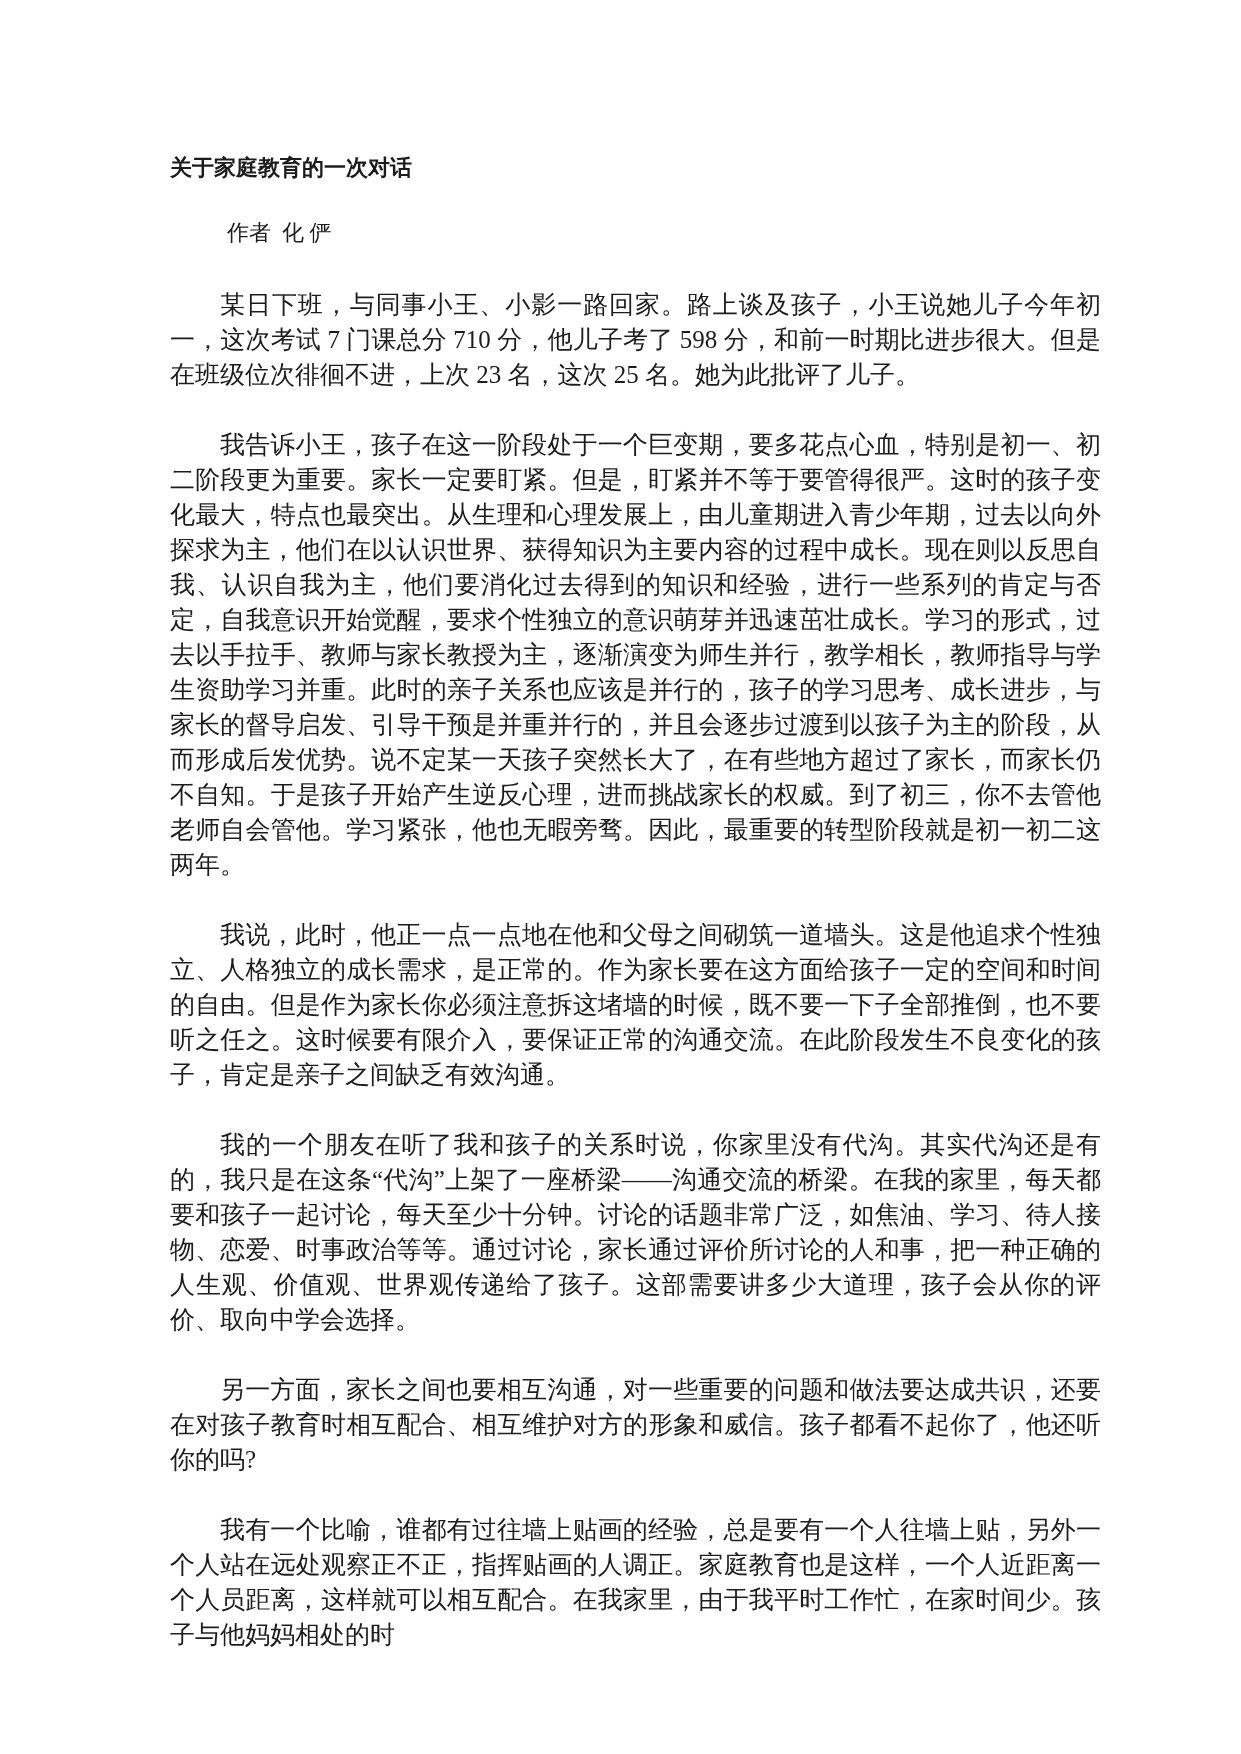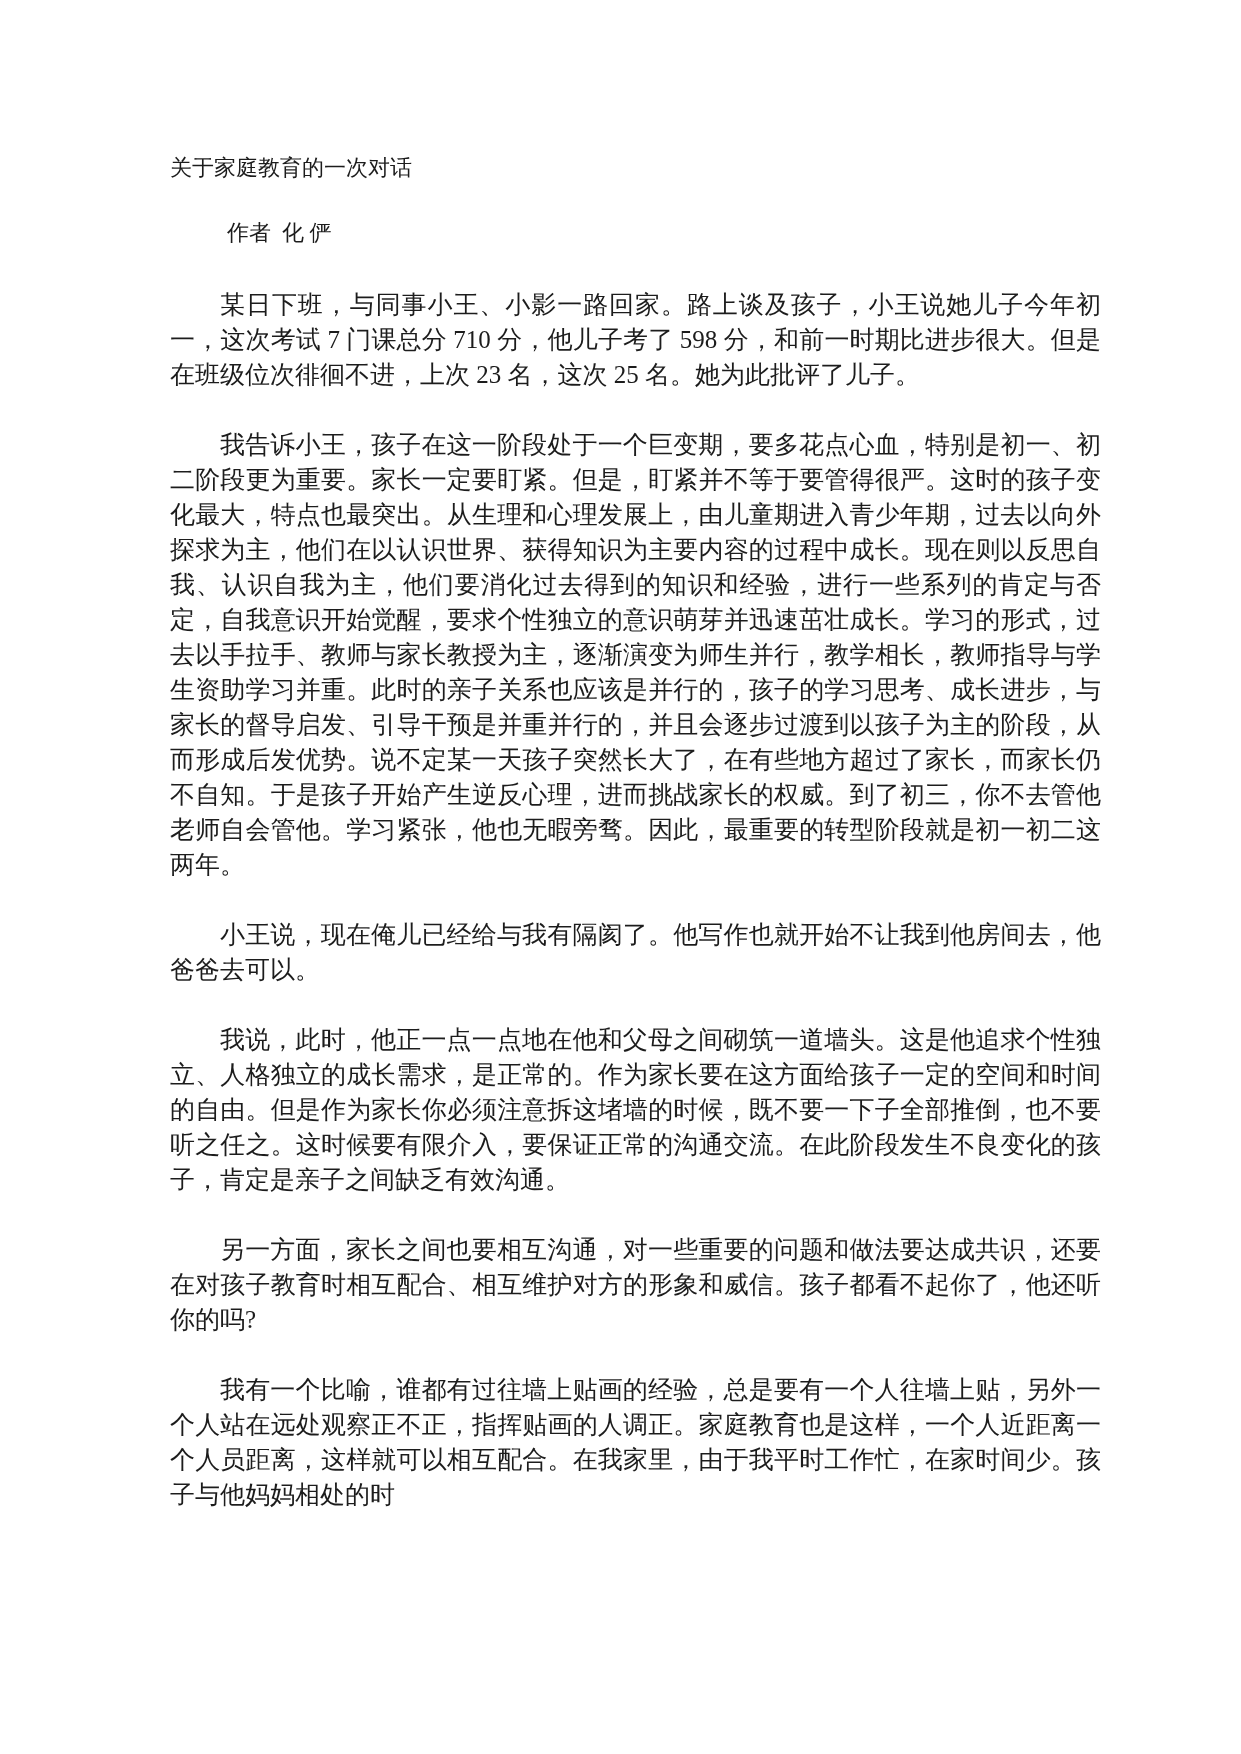--- a/index.html
+++ b/index.html
@@ -13,21 +13,21 @@
     height: 1754px;
     background: #ffffff;
     box-sizing: border-box;
     padding: 150px 140px 0 170px;
     overflow: hidden;
     font-family: "Liberation Serif", "DejaVu Serif", serif;
     color: #1c1c1c;
   }
   .doc-title {
     font-size: 22px;
-    font-weight: normal;
+    font-weight: bold;
     line-height: 35px;
     margin: 0 0 30px 0;
   }
   .author-line {
     font-size: 22px;
     line-height: 35px;
     margin: 14px 0 37px 0;
     text-indent: 57px;
     white-space: pre-wrap;
   }
@@ -41,17 +41,17 @@
   }
 </style>
 </head>
 <body>
 
 <div class="page">
   <h1 class="doc-title">关于家庭教育的一次对话</h1>
   <p class="author-line">作者  化 俨</p>
   <p class="para">某日下班，与同事小王、小影一路回家。路上谈及孩子，小王说她儿子今年初一，这次考试 7 门课总分 710 分，他儿子考了 598 分，和前一时期比进步很大。但是在班级位次徘徊不进，上次 23 名，这次 25 名。她为此批评了儿子。</p>
   <p class="para">我告诉小王，孩子在这一阶段处于一个巨变期，要多花点心血，特别是初一、初二阶段更为重要。家长一定要盯紧。但是，盯紧并不等于要管得很严。这时的孩子变化最大，特点也最突出。从生理和心理发展上，由儿童期进入青少年期，过去以向外探求为主，他们在以认识世界、获得知识为主要内容的过程中成长。现在则以反思自我、认识自我为主，他们要消化过去得到的知识和经验，进行一些系列的肯定与否定，自我意识开始觉醒，要求个性独立的意识萌芽并迅速茁壮成长。学习的形式，过去以手拉手、教师与家长教授为主，逐渐演变为师生并行，教学相长，教师指导与学生资助学习并重。此时的亲子关系也应该是并行的，孩子的学习思考、成长进步，与家长的督导启发、引导干预是并重并行的，并且会逐步过渡到以孩子为主的阶段，从而形成后发优势。说不定某一天孩子突然长大了，在有些地方超过了家长，而家长仍不自知。于是孩子开始产生逆反心理，进而挑战家长的权威。到了初三，你不去管他老师自会管他。学习紧张，他也无暇旁骛。因此，最重要的转型阶段就是初一初二这两年。</p>
-  <p class="para">小王说，现在俺儿已经给与我有隔阂了。他写作也就开始不让我到他房间去，他爸爸去可以。</p>
   <p class="para">我说，此时，他正一点一点地在他和父母之间砌筑一道墙头。这是他追求个性独立、人格独立的成长需求，是正常的。作为家长要在这方面给孩子一定的空间和时间的自由。但是作为家长你必须注意拆这堵墙的时候，既不要一下子全部推倒，也不要听之任之。这时候要有限介入，要保证正常的沟通交流。在此阶段发生不良变化的孩子，肯定是亲子之间缺乏有效沟通。</p>
+  <p class="para">我的一个朋友在听了我和孩子的关系时说，你家里没有代沟。其实代沟还是有的，我只是在这条“代沟”上架了一座桥梁——沟通交流的桥梁。在我的家里，每天都要和孩子一起讨论，每天至少十分钟。讨论的话题非常广泛，如焦油、学习、待人接物、恋爱、时事政治等等。通过讨论，家长通过评价所讨论的人和事，把一种正确的人生观、价值观、世界观传递给了孩子。这部需要讲多少大道理，孩子会从你的评价、取向中学会选择。</p>
   <p class="para">另一方面，家长之间也要相互沟通，对一些重要的问题和做法要达成共识，还要在对孩子教育时相互配合、相互维护对方的形象和威信。孩子都看不起你了，他还听你的吗?</p>
   <p class="para">我有一个比喻，谁都有过往墙上贴画的经验，总是要有一个人往墙上贴，另外一个人站在远处观察正不正，指挥贴画的人调正。家庭教育也是这样，一个人近距离一个人员距离，这样就可以相互配合。在我家里，由于我平时工作忙，在家时间少。孩子与他妈妈相处的时</p>
 </div>
 
 </body></html>

